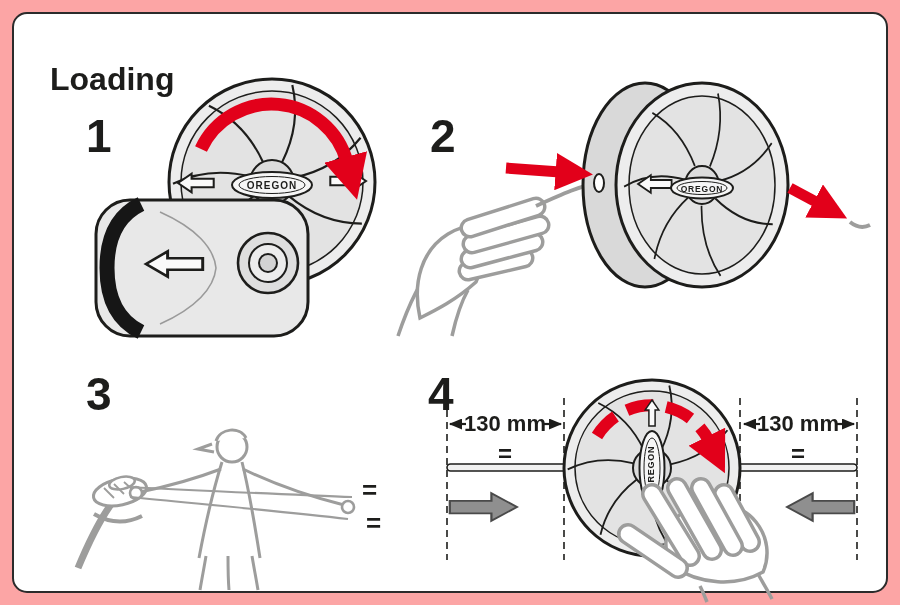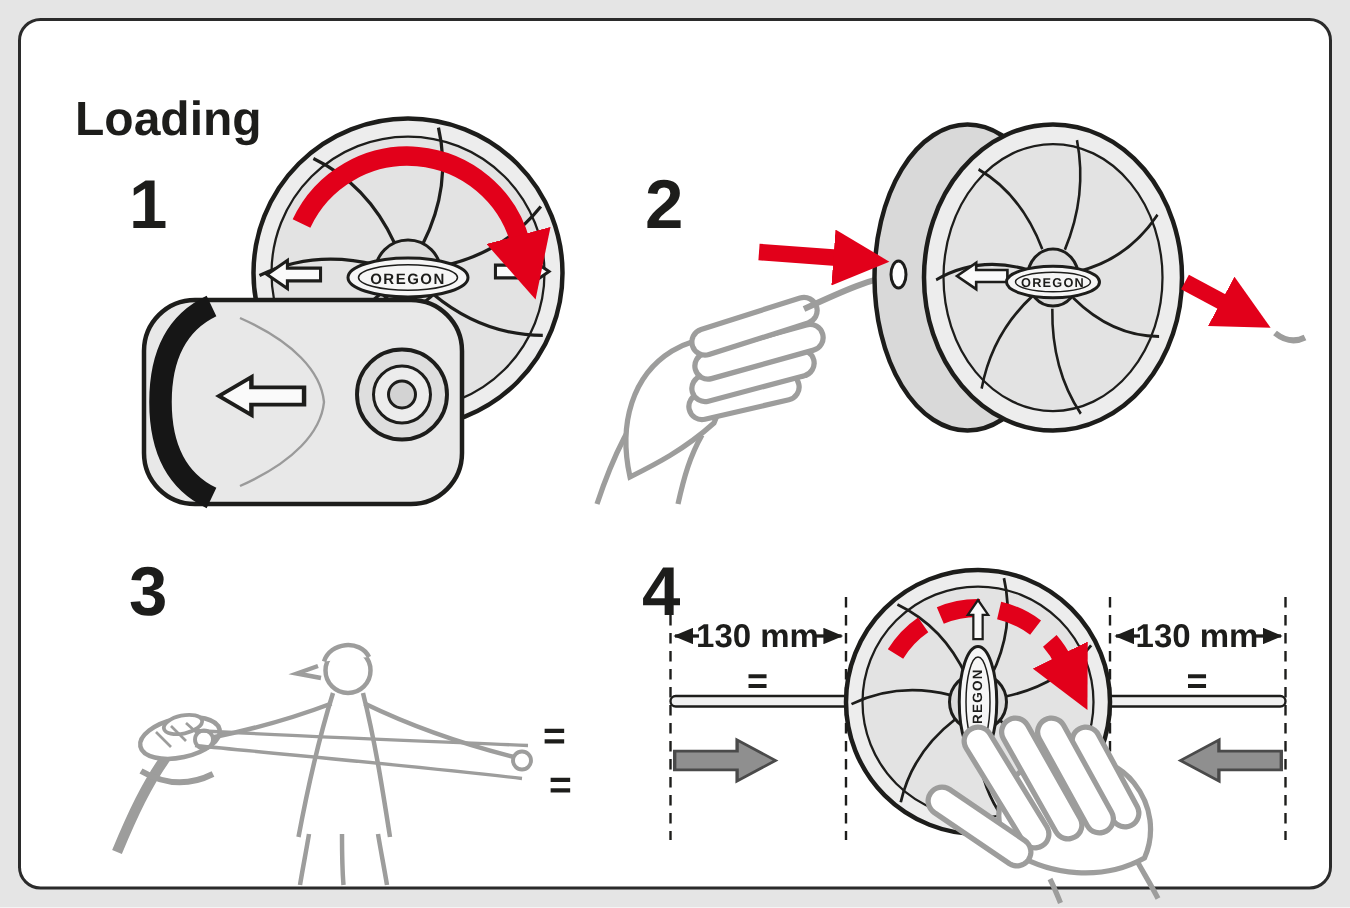--- a/index.html
+++ b/index.html
@@ -1,16 +1,16 @@
 <!DOCTYPE html>
 <html><head>
 <meta charset="utf-8">
 <style>
   html,body{margin:0;padding:0;background:#ffffff;}
-  .page{position:relative;width:900px;height:605px;background:#e5e5e5;font-family:"Liberation Sans",sans-serif;overflow:hidden;}
+  .page{position:relative;width:900px;height:605px;background:#fca5a5;font-family:"Liberation Sans",sans-serif;overflow:hidden;}
   svg{position:absolute;left:0;top:0;}
   text{fill:#1d1d1b;font-family:"Liberation Sans",sans-serif;}
 </style>
 </head>
 <body>
 
 <div class="page">
 <svg width="900" height="605" viewBox="0 0 900 605">
   <defs>
     <marker id="mred" markerWidth="3.8" markerHeight="3.4" refX="0.4" refY="1.7" orient="auto">

